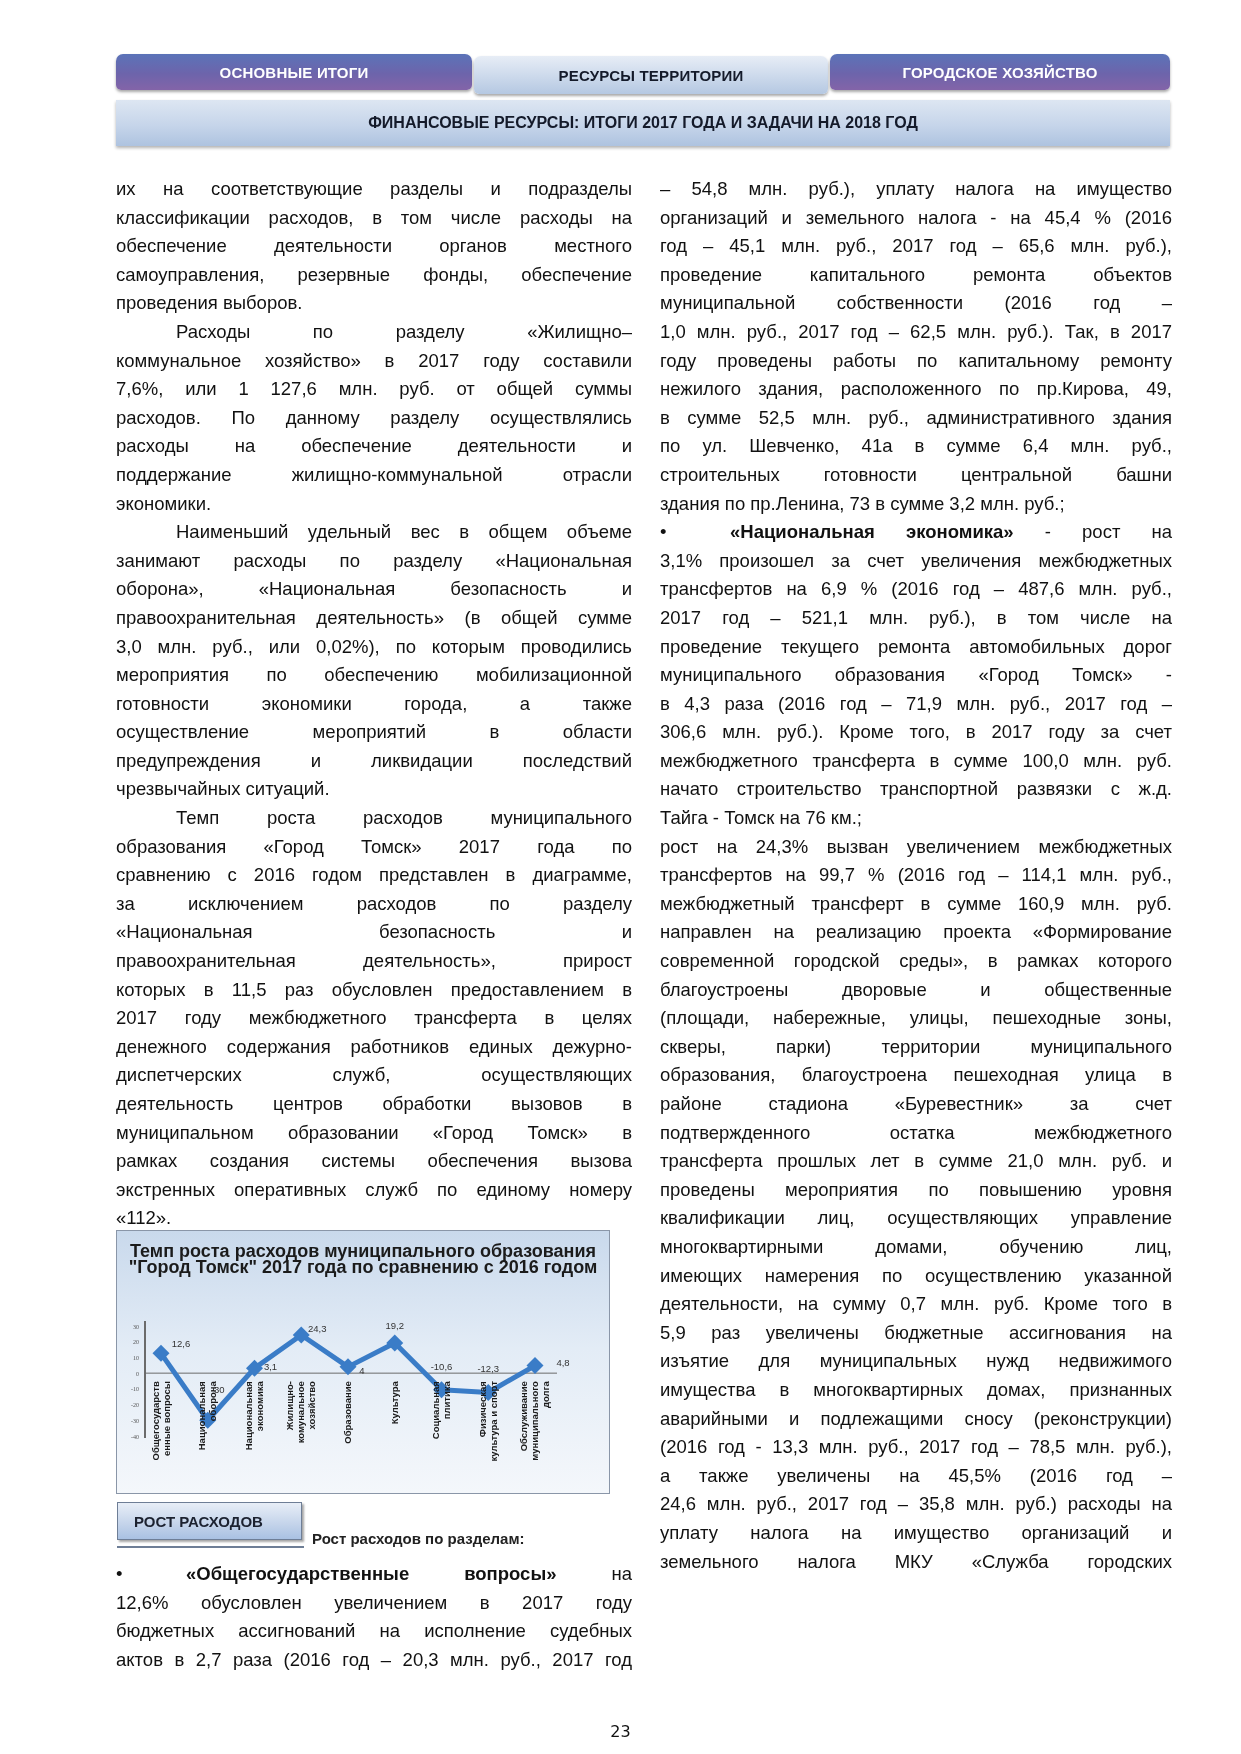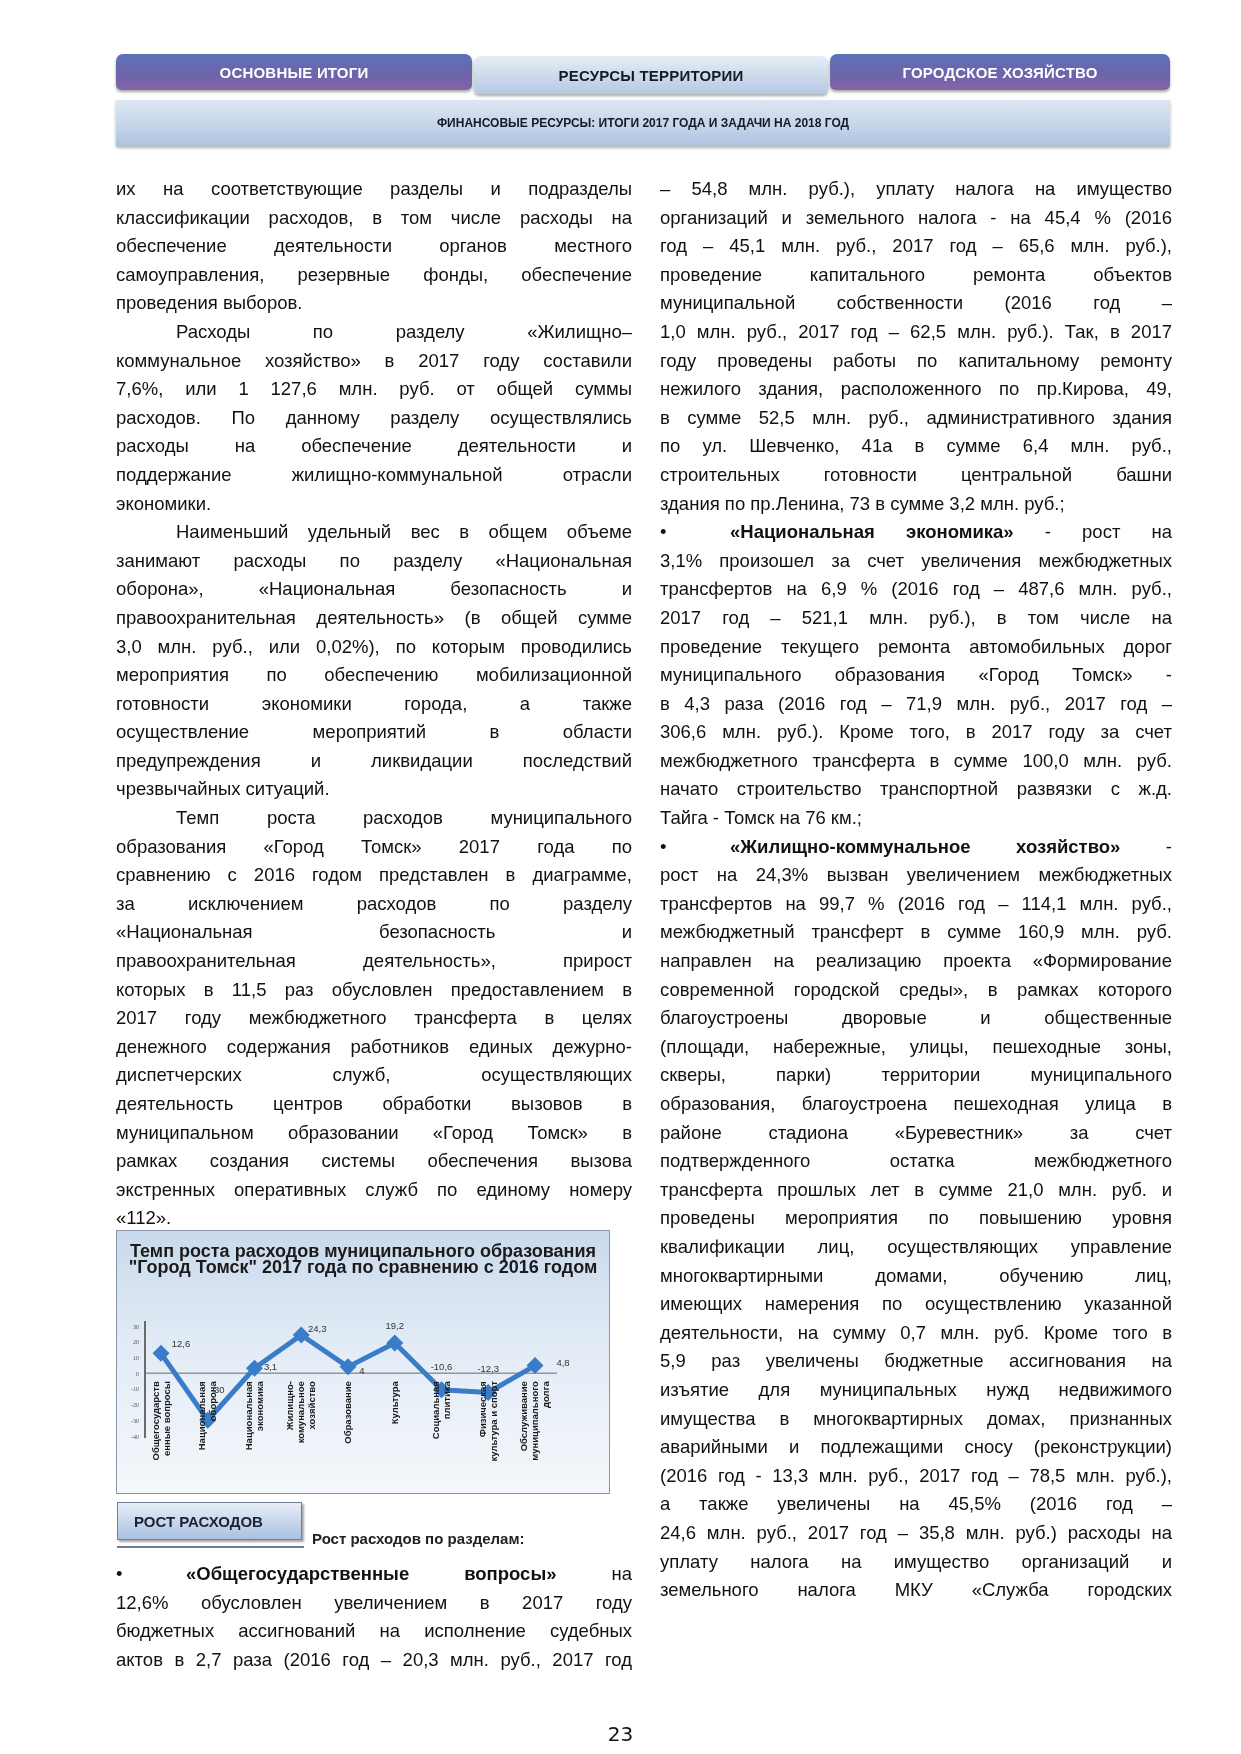--- a/index.html
+++ b/index.html
@@ -14,21 +14,21 @@
   .tab.dark { background: linear-gradient(#5b73b8 0%, #6d64ab 55%, #8364a8 100%); color: #ffffff; }
   .tab.light { background: linear-gradient(#e7edf6 0%, #c9d7ea 60%, #b5c8e2 100%); color: #141a2a; top: 2px; height: 38px; }
   .tab-1 { left: 0; width: 356px; }
   .tab-2 { left: 358px; width: 354px; }
   .tab-3 { left: 714px; width: 340px; }
 
   .section-banner { position: absolute; left: 116px; top: 100px; width: 1054px; height: 46px;
          background: linear-gradient(#dde6f2 0%, #c6d5ea 55%, #aec3e0 100%);
          box-shadow: 0 2px 3px rgba(0,0,0,0.3);
          display: flex; align-items: center; justify-content: center;
-         font-size: 12px; font-weight: bold; color: #141a2a; }
+         font-size: 16px; font-weight: bold; color: #141a2a; }
 
   .col { position: absolute; font-size: 18.5px; line-height: 28.6px; }
   .col-left { left: 116px; top: 175px; width: 516px; }
   .col-right { left: 660px; top: 175px; width: 512px; }
   .line { display: block; text-align: justify; text-align-last: justify; white-space: nowrap; height: 28.6px; }
   .line.last { text-align-last: left; }
   .line.indent { padding-left: 60px; }
   .bold { font-weight: bold; }
   .bullet { display: inline-block; width: 70px; text-align: right; padding-right: 18px; box-sizing: border-box; }
 
@@ -41,21 +41,21 @@
 
   .badge { position: absolute; left: 117px; top: 1502px; width: 185px; height: 38px;
          background: linear-gradient(#e8eef7 0%, #c3d3ea 60%, #a9c1e2 100%);
          border: 1px solid #6e7e96; box-shadow: 2px 2px 2px rgba(0,0,0,0.35);
          display: flex; align-items: center; padding-left: 16px; box-sizing: border-box;
          font-size: 15px; font-weight: bold; color: #1c2230; }
   .badge-rule { position: absolute; left: 117px; top: 1546px; width: 187px; height: 2px; background: #6e7e96; }
   .sub-heading { position: absolute; left: 312px; top: 1530px; font-size: 15px; font-weight: bold; color: #222; }
 
   .page-number { position: absolute; left: 0; width: 1241px; top: 1722px; text-align: center;
-         font-family: "DejaVu Sans", sans-serif; font-size: 20px; color: #111; }
+         font-family: "DejaVu Sans", sans-serif; font-size: 16px; color: #111; }
 </style>
 </head>
 <body>
 
 <div class="tabs">
   <div class="tab dark tab-1">ОСНОВНЫЕ ИТОГИ</div>
   <div class="tab light tab-2">РЕСУРСЫ ТЕРРИТОРИИ</div>
   <div class="tab dark tab-3">ГОРОДСКОЕ ХОЗЯЙСТВО</div>
 </div>
 <div class="section-banner">ФИНАНСОВЫЕ РЕСУРСЫ: ИТОГИ 2017 ГОДА И ЗАДАЧИ НА 2018 ГОД</div>
@@ -210,21 +210,20 @@
       <span class="line">трансфертов на 6,9 % (2016 год – 487,6 млн. руб.,</span>
       <span class="line">2017 год – 521,1 млн. руб.), в том числе на</span>
       <span class="line">проведение текущего ремонта автомобильных дорог</span>
       <span class="line">муниципального образования «Город Томск» -</span>
       <span class="line">в 4,3 раза (2016 год – 71,9 млн. руб., 2017 год –</span>
       <span class="line">306,6 млн. руб.). Кроме того, в 2017 году за счет</span>
       <span class="line">межбюджетного трансферта в сумме 100,0 млн. руб.</span>
       <span class="line">начато строительство транспортной развязки с ж.д.</span>
       <span class="line last">Тайга - Томск на 76 км.;</span>
     </div>
-  <span class="line"><span class="bullet">•</span><span class="bold">«Жилищно-коммунальное хозяйство»</span> <span>-</span></span>
   <div id="right-c">
       <span class="line">рост на 24,3% вызван увеличением межбюджетных</span>
       <span class="line">трансфертов на 99,7 % (2016 год – 114,1 млн. руб.,</span>
       <span class="line">межбюджетный трансферт в сумме 160,9 млн. руб.</span>
       <span class="line">направлен на реализацию проекта «Формирование</span>
       <span class="line">современной городской среды», в рамках которого</span>
       <span class="line">благоустроены дворовые и общественные</span>
       <span class="line">(площади, набережные, улицы, пешеходные зоны,</span>
       <span class="line">скверы, парки) территории муниципального</span>
       <span class="line">образования, благоустроена пешеходная улица в</span>

